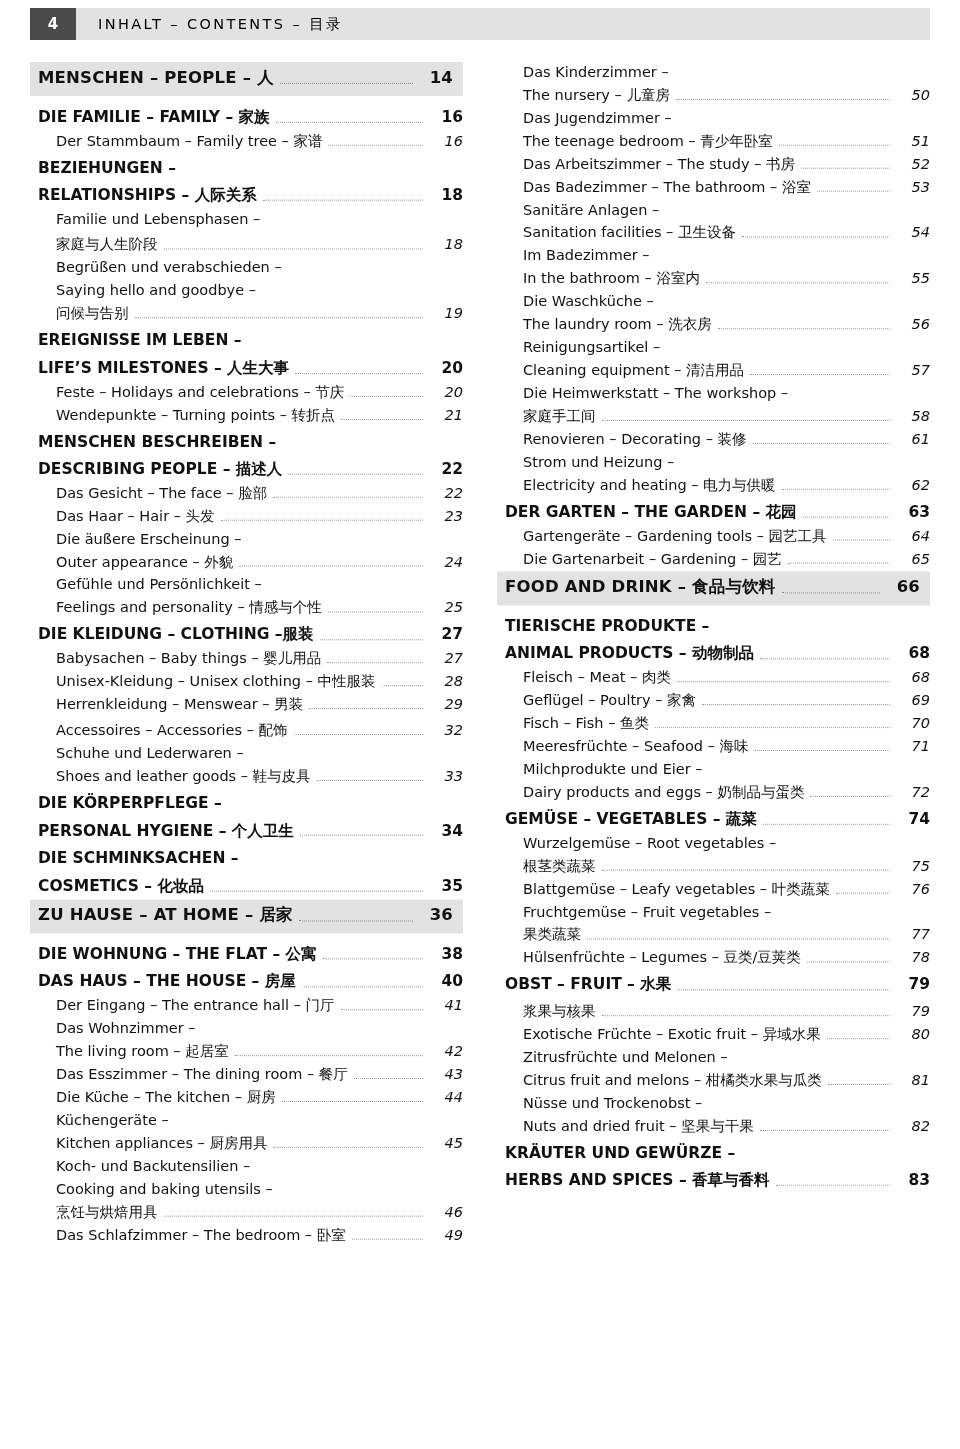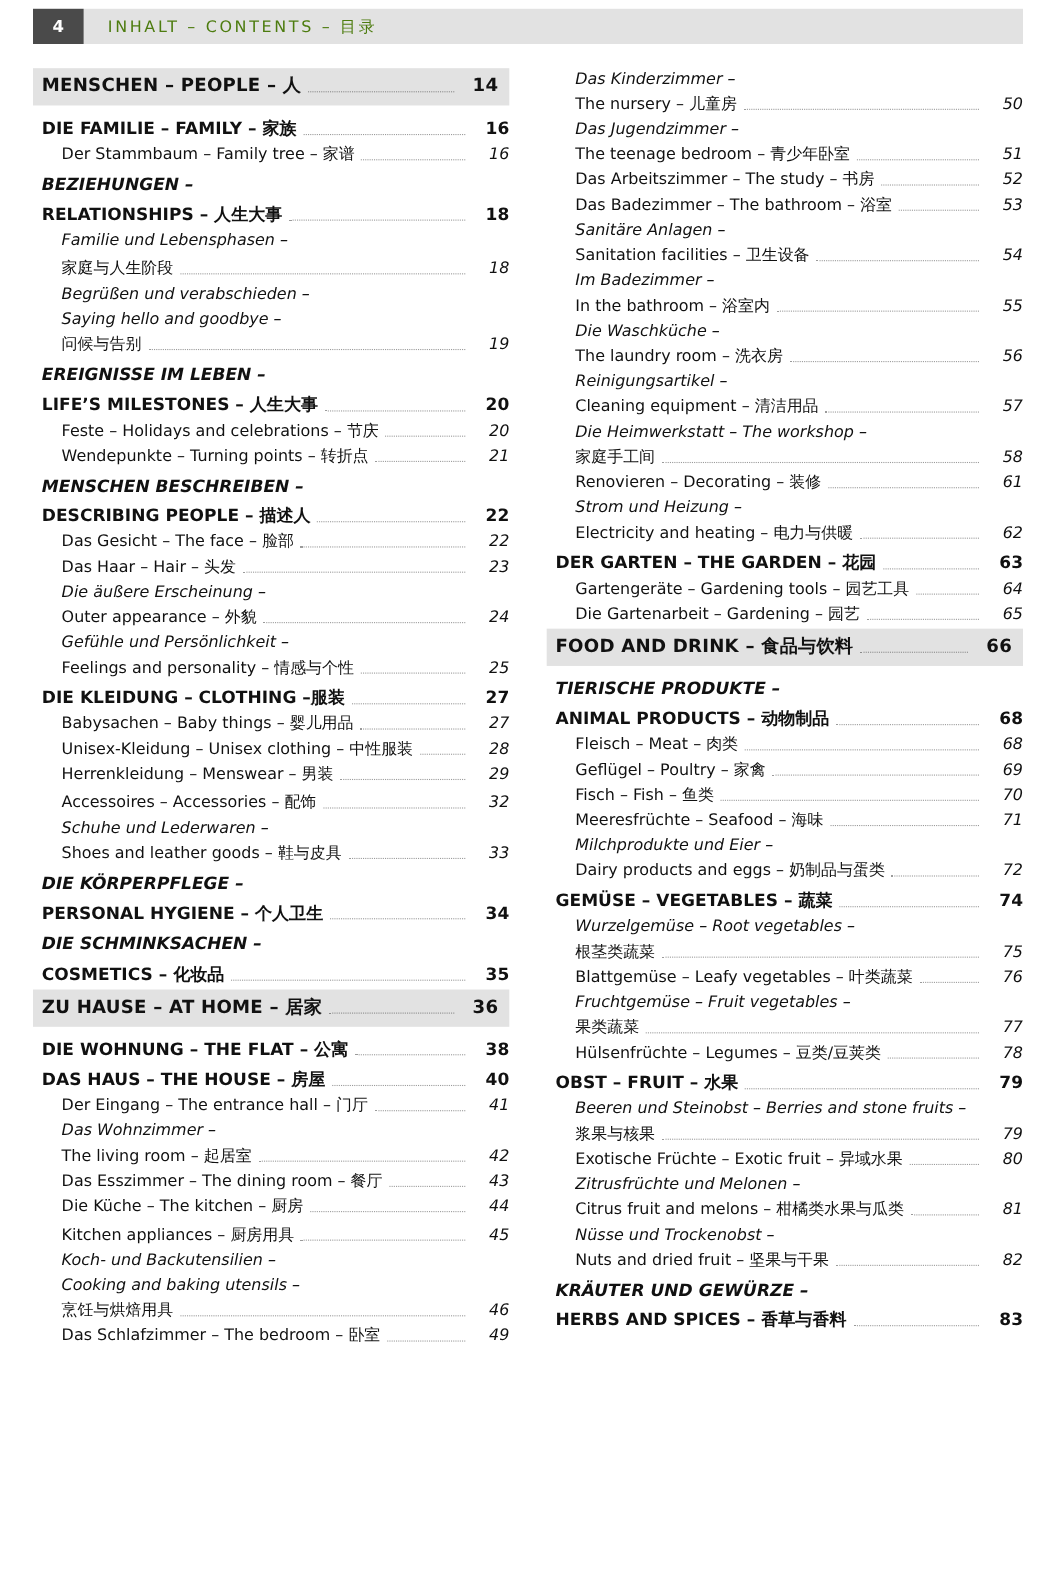--- a/index.html
+++ b/index.html
@@ -33,21 +33,21 @@
     display: flex;
     align-items: center;
     justify-content: center;
     font-size: 15px;
     font-weight: bold;
   }
   .header .header-title {
     margin-left: 22px;
     font-size: 14.5px;
     letter-spacing: 2.4px;
-    color: #4d7c0f;
+    color: #000000;
     font-weight: 400;
   }
 
   
   .columns {
     position: absolute;
     top: 62px;
     left: 30px;
     right: 30px;
     bottom: 10px;
@@ -157,21 +157,21 @@
           <span class="pg pgcol">16</span>
         </div>
       </div>
       <div class="row-sp-sm"></div>
       <div class="grp contline-wrap">
         <div class="contline">BEZIEHUNGEN –</div>
       </div>
       <div class="row-sp-sm"></div>
       <div class="grp">
         <div class="entry">
-          <span class="label">RELATIONSHIPS – 人生大事</span>
+          <span class="label">RELATIONSHIPS – 人际关系</span>
           <span class="dots"></span>
           <span class="pg pgcol">18</span>
         </div>
       </div>
       <div class="row-sp-sm"></div>
       <div class="itm contline-wrap">
         <div class="contline">Familie und Lebensphasen –</div>
       </div>
       <div class="row-sp-sm"></div>
       <div class="row-sp-sm"></div>
@@ -411,20 +411,23 @@
       </div>
       <div class="row-sp-sm"></div>
       <div class="itm">
         <div class="entry">
           <span class="label">Die Küche – The kitchen – 厨房</span>
           <span class="dots"></span>
           <span class="pg pgcol">44</span>
         </div>
       </div>
       <div class="row-sp-sm"></div>
+      <div class="itm contline-wrap">
+        <div class="contline">Küchengeräte –</div>
+      </div>
       <div class="row-sp-sm"></div>
       <div class="itm">
         <div class="entry">
           <span class="label">Kitchen appliances – 厨房用具</span>
           <span class="dots"></span>
           <span class="pg pgcol">45</span>
         </div>
       </div>
       <div class="row-sp-sm"></div>
       <div class="itm contline-wrap">
@@ -712,23 +715,20 @@
       </div>
       <div class="row-sp-sm"></div>
       <div class="grp">
         <div class="entry">
           <span class="label">OBST – FRUIT – 水果</span>
           <span class="dots"></span>
           <span class="pg pgcol">79</span>
         </div>
       </div>
       <div class="row-sp-sm"></div>
-      <div class="itm contline-wrap">
-        <div class="contline">Beeren und Steinobst – Berries and stone fruits –</div>
-      </div>
       <div class="row-sp-sm"></div>
       <div class="itm">
         <div class="entry">
           <span class="label">浆果与核果</span>
           <span class="dots"></span>
           <span class="pg pgcol">79</span>
         </div>
       </div>
       <div class="row-sp-sm"></div>
       <div class="itm">
@@ -786,16 +786,16 @@
   .grp .contline { font-weight: bold; font-size: 15.5px; }
   .itm .entry .label,
   .itm .contline { font-size: 14.5px; }
   .grp .entry .pg { font-weight: bold; font-size: 15.5px; }
   .sec-row .entry .pg { font-weight: bold; font-size: 16.5px; }
   .itm .entry .pg { font-size: 14.5px; }
   .grp, .grp.contline-wrap { padding-left: 8px; margin-top: 4px; }
   .itm, .itm.contline-wrap { padding-left: 26px; }
   .sec-band .sec-row { padding-left: 0; }
   .sec-band .entry .dots { margin-bottom: 6px; }
-  .contline { line-height: 1.38; font-style: italic; }
+  .contline { line-height: 1.38; }
   .entry { line-height: 1.38; }
   .grp .contline, .grp .entry { line-height: 1.34; align-items: flex-end; }
 </style>
 
 </body></html>

